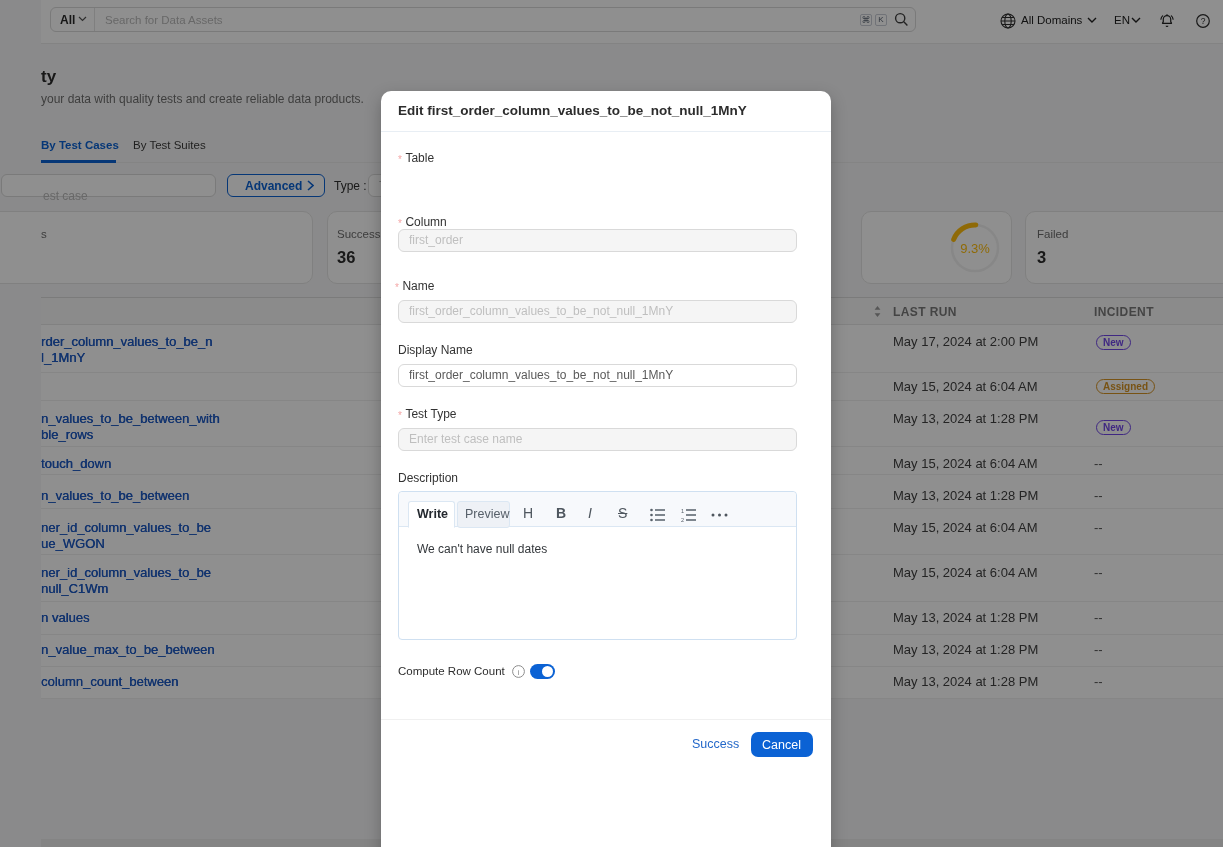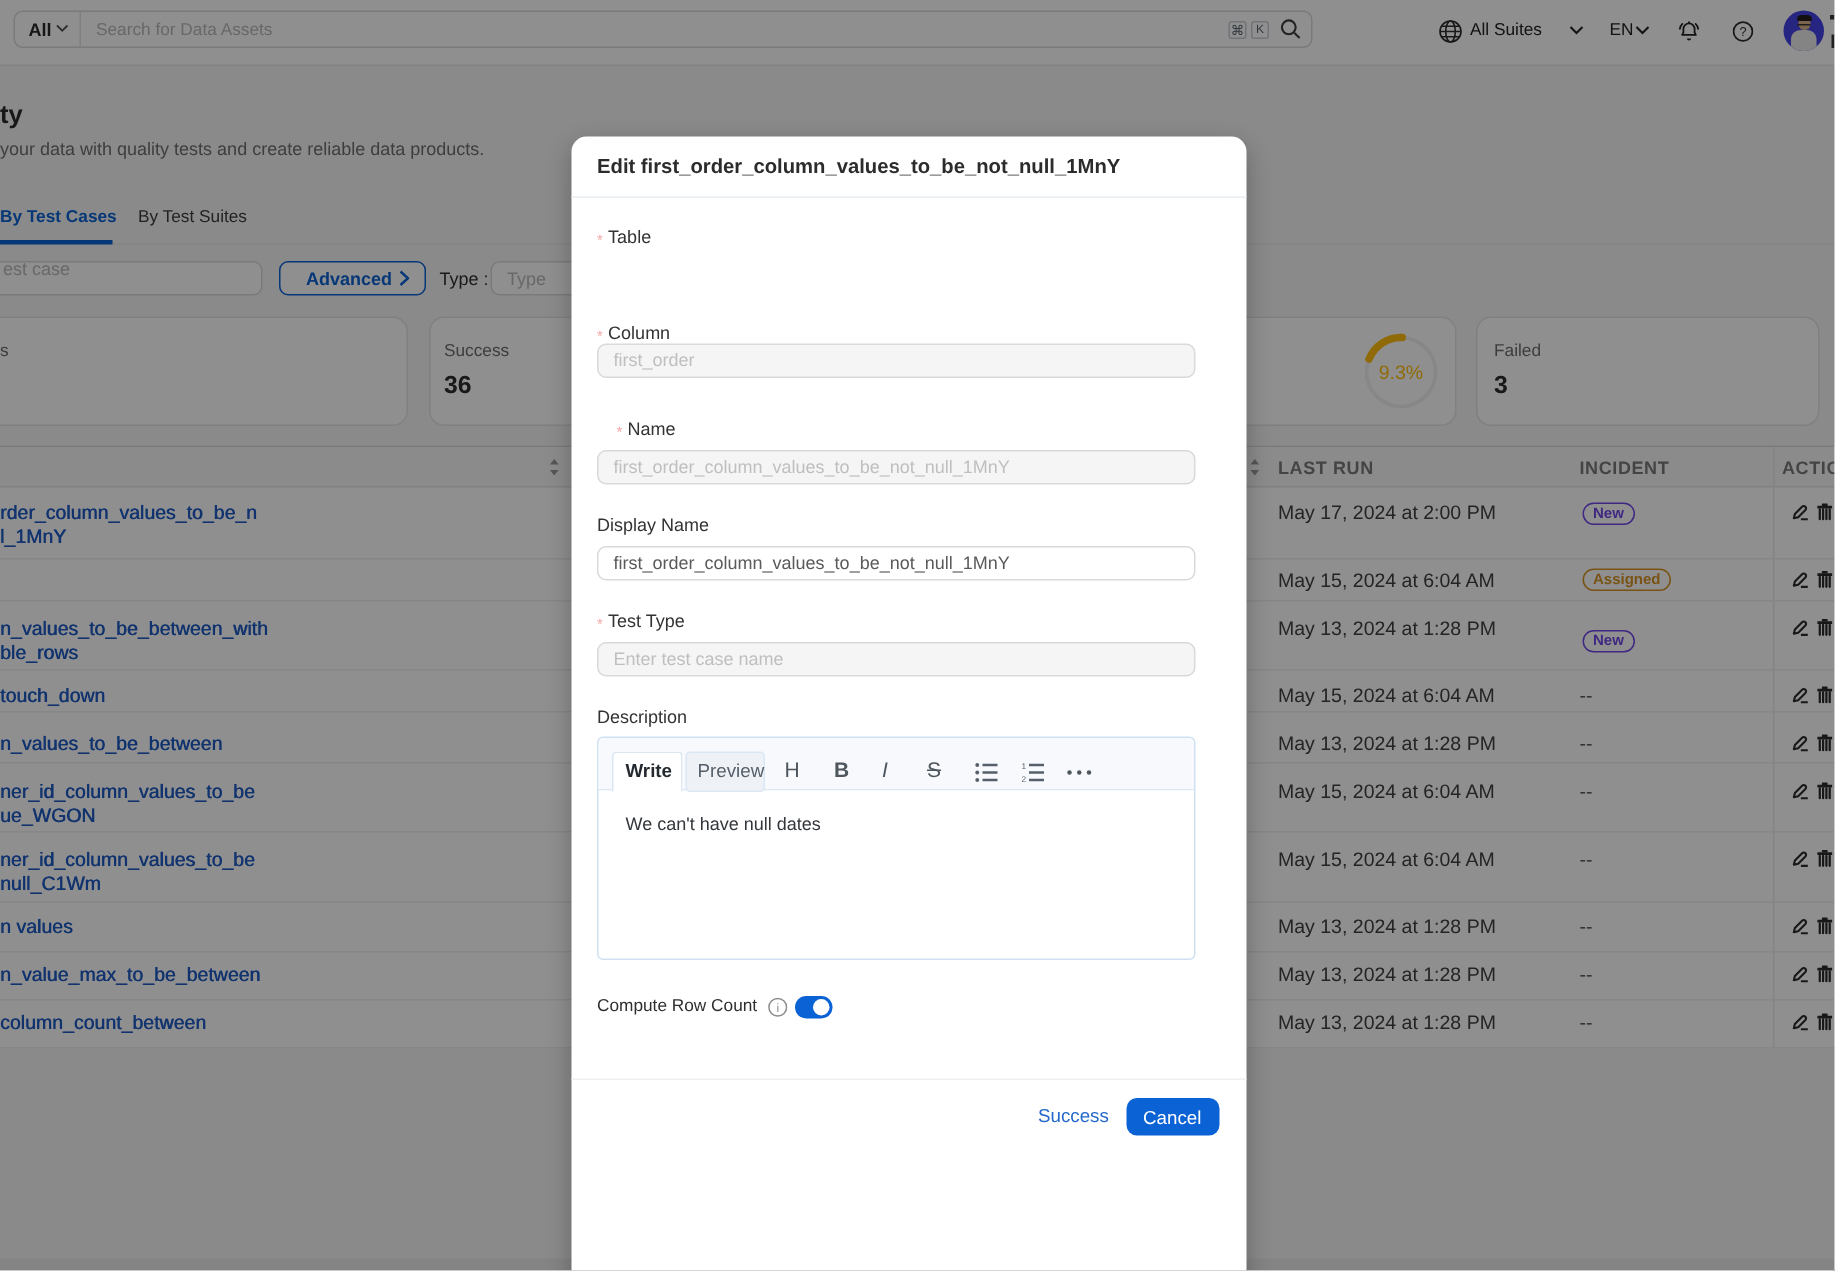--- a/index.html
+++ b/index.html
@@ -1,20 +1,20 @@
 <!DOCTYPE html>
 <html><head>
 <meta charset="utf-8">
 <style>
   * { margin:0; padding:0; box-sizing:border-box; }
   html,body { width:1223px; height:847px; overflow:hidden; }
   #app { position:relative; width:1223px; height:847px; overflow:hidden;
          font-family:"Liberation Sans", sans-serif; background:#f7f7f8; }
   .abs { position:absolute; }
-  .page { position:absolute; inset:0; z-index:0; }
+  .page { position:absolute; inset:0; z-index:0;margin-left:41px; }
   .mask { position:absolute; inset:0; background:rgba(0,0,0,0.44); z-index:10; }
   .modal { position:absolute; z-index:20; background:#fff; border-radius:10px;
            box-shadow:0 6px 16px rgba(0,0,0,0.25); }
   .lbl { font-size:12px; color:#333333; }
   .req:before { content:"*"; color:#f4a7a7; font-size:10px; margin-right:3.5px; position:relative; top:1px; }
   .inp { position:absolute; border:1px solid #d9d9d9; border-radius:6px; background:#f5f5f5;
          color:#bfbfbf; font-size:12px; line-height:21px; padding:0 10px; }
   .inp.edit { background:#fff; color:#5a5a5a; }
   .chip { position:absolute; border-radius:9px; font-size:10px; font-weight:bold; line-height:13px;
           padding:0 6px; border:1.5px solid; background:transparent; }
@@ -46,21 +46,21 @@
     <svg class="abs" style="left:853px;top:12px;" width="15" height="15" viewBox="0 0 15 15">
         <circle cx="6.2" cy="6.2" r="4.6" stroke="#3e3e3e" stroke-width="1.4" fill="none"></circle>
         <path d="M9.8 9.8L13.4 13.4" stroke="#3e3e3e" stroke-width="1.4"></path>
       </svg>
 
     <svg class="abs" style="left:959px;top:13px;" width="16" height="16" viewBox="0 0 16 16">
         <circle cx="8" cy="8" r="7" stroke="#2d2d2d" stroke-width="1.1" fill="none"></circle>
         <ellipse cx="8" cy="8" rx="3.2" ry="7" stroke="#2d2d2d" stroke-width="1.1" fill="none"></ellipse>
         <path d="M1 8h14M2 4.5h12M2 11.5h12" stroke="#2d2d2d" stroke-width="1.1" fill="none"></path>
       </svg>
-    <div class="abs" style="left:980px;top:14px;font-size:11.5px;color:#222;">All Suites</div>
+    <div class="abs" style="left:980px;top:14px;font-size:11.5px;color:#222;">All Domains</div>
     <svg class="abs" style="left:1046px;top:17px;" width="10" height="7" viewBox="0 0 10 7">
         <path d="M1 1l4 4 4-4" stroke="#222" stroke-width="1.4" fill="none"></path>
       </svg>
     <div class="abs" style="left:1073px;top:14px;font-size:11.5px;color:#222;">EN</div>
     <svg class="abs" style="left:1090px;top:17px;" width="10" height="7" viewBox="0 0 10 7">
         <path d="M1 1l4 4 4-4" stroke="#222" stroke-width="1.4" fill="none"></path>
       </svg>
     <svg class="abs" style="left:1118px;top:12px;" width="16" height="17" viewBox="0 0 24 25">
         <path d="M12 3.2v2" stroke="#222" stroke-width="1.8" fill="none"></path>
         <path d="M12 5.2a5.6 5.6 0 0 0-5.6 5.6v3.4l-1.2 2.5h13.6l-1.2-2.5v-3.4A5.6 5.6 0 0 0 12 5.2z" stroke="#222" stroke-width="1.8" fill="none" stroke-linejoin="round"></path>
@@ -82,21 +82,21 @@
 
     <div class="abs" style="left:0px;top:67px;font-size:17px;font-weight:bold;color:#2b2b2b;">ty</div>
     <div class="abs" style="left:0px;top:92px;font-size:12px;color:#6f6f6f;">your data with quality tests and create reliable data products.</div>
 
     <div class="abs" style="left:0px;top:139px;font-size:11.5px;font-weight:bold;color:#0b62d4;">By Test Cases</div>
     <div class="abs" style="left:92px;top:139px;font-size:11.5px;color:#3c3c3c;">By Test Suites</div>
     <div class="abs" style="left:0px;top:162px;width:1223px;height:1px;background:#ececec;"></div>
     <div class="abs" style="left:0px;top:160px;width:75px;height:3px;background:#0b62d4;"></div>
 
     <div class="abs" style="left:-40px;top:174px;width:215px;height:23px;border:1px solid #d9d9d9;border-radius:6px;background:#fff;"></div>
-    <div class="abs" style="left:2px;top:172px;font-size:12px;color:#b9b9b9;">est case</div>
+    <div class="abs" style="left:2px;top:189px;font-size:12px;color:#b9b9b9;">est case</div>
     <div class="abs" style="left:186px;top:174px;width:98px;height:23px;border:1px solid #0b62d4;border-radius:6px;background:#fff;"></div>
     <div class="abs" style="left:204px;top:179px;font-size:12px;font-weight:bold;color:#0b62d4;">Advanced</div>
     <svg class="abs" style="left:266px;top:180px;" width="7" height="11" viewBox="0 0 7 11">
         <path d="M1 1l5 4.5L1 10" stroke="#0b62d4" stroke-width="1.6" fill="none"></path>
       </svg>
     <div class="abs" style="left:293px;top:179px;font-size:12px;color:#2f2f2f;">Type :</div>
     <div class="abs" style="left:327px;top:174px;width:120px;height:23px;border:1px solid #d9d9d9;border-radius:6px;background:#fff;"></div>
     <div class="abs" style="left:338px;top:179px;font-size:12px;color:#b9b9b9;">Type</div>
 
     <div class="card" style="left:-80px;width:352px;"></div>
@@ -273,21 +273,21 @@
 
   <div class="modal" style="left:381px;top:91px;width:450px;height:802px;">
     <div class="abs" style="left:17px;top:12px;font-size:13.5px;font-weight:bold;color:#2c2c2c;">Edit first_order_column_values_to_be_not_null_1MnY</div>
     <div class="abs" style="left:0;top:40px;width:450px;height:1px;background:#e8eef4;"></div>
 
     <div class="abs lbl req" style="left:17px;top:60px;">Table</div>
 
     <div class="abs lbl req" style="left:17px;top:124px;">Column</div>
     <div class="inp" style="left:17px;top:138px;width:399px;height:23px;">first_order</div>
 
-    <div class="abs lbl req" style="left:30px;top:188px;">Name</div>
+    <div class="abs lbl req" style="left:14px;top:188px;">Name</div>
     <div class="inp" style="left:17px;top:209px;width:399px;height:23px;">first_order_column_values_to_be_not_null_1MnY</div>
 
     <div class="abs lbl" style="left:17px;top:252px;">Display Name</div>
     <div class="inp edit" style="left:17px;top:273px;width:399px;height:23px;">first_order_column_values_to_be_not_null_1MnY</div>
 
     <div class="abs lbl req" style="left:17px;top:316px;">Test Type</div>
     <div class="inp" style="left:17px;top:337px;width:399px;height:23px;">Enter test case name</div>
 
     <div class="abs lbl" style="left:17px;top:380px;">Description</div>
 

